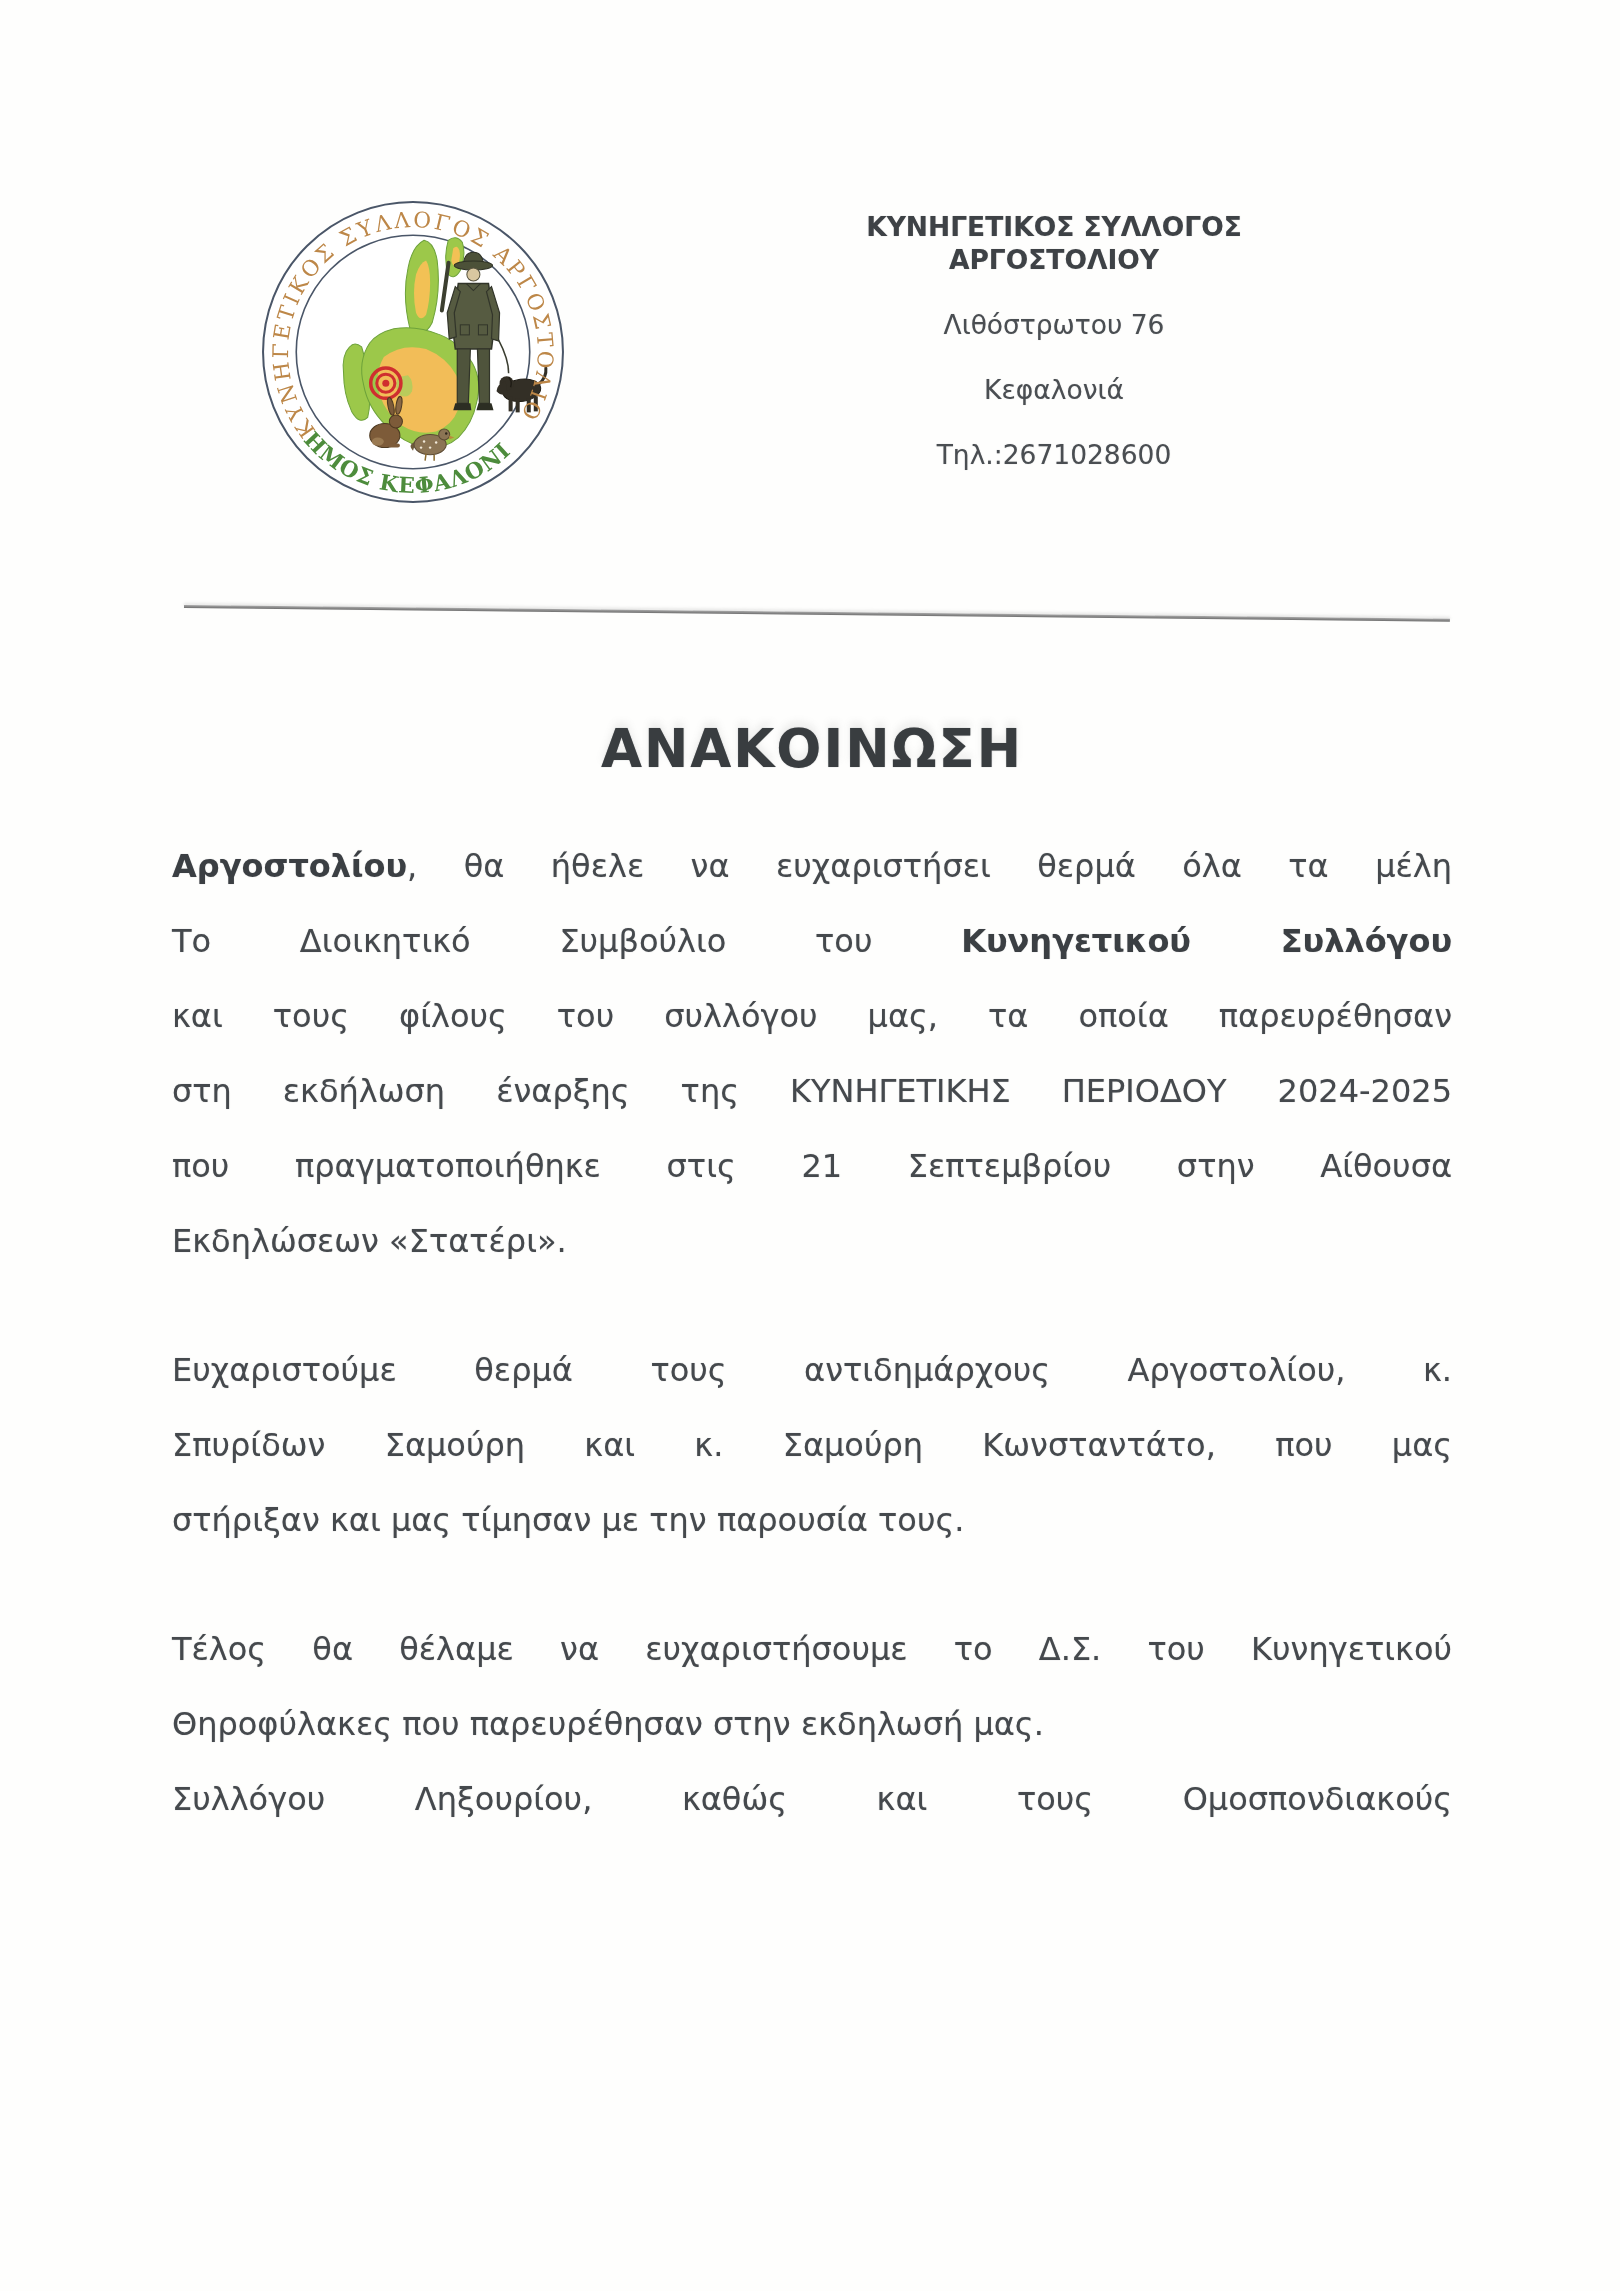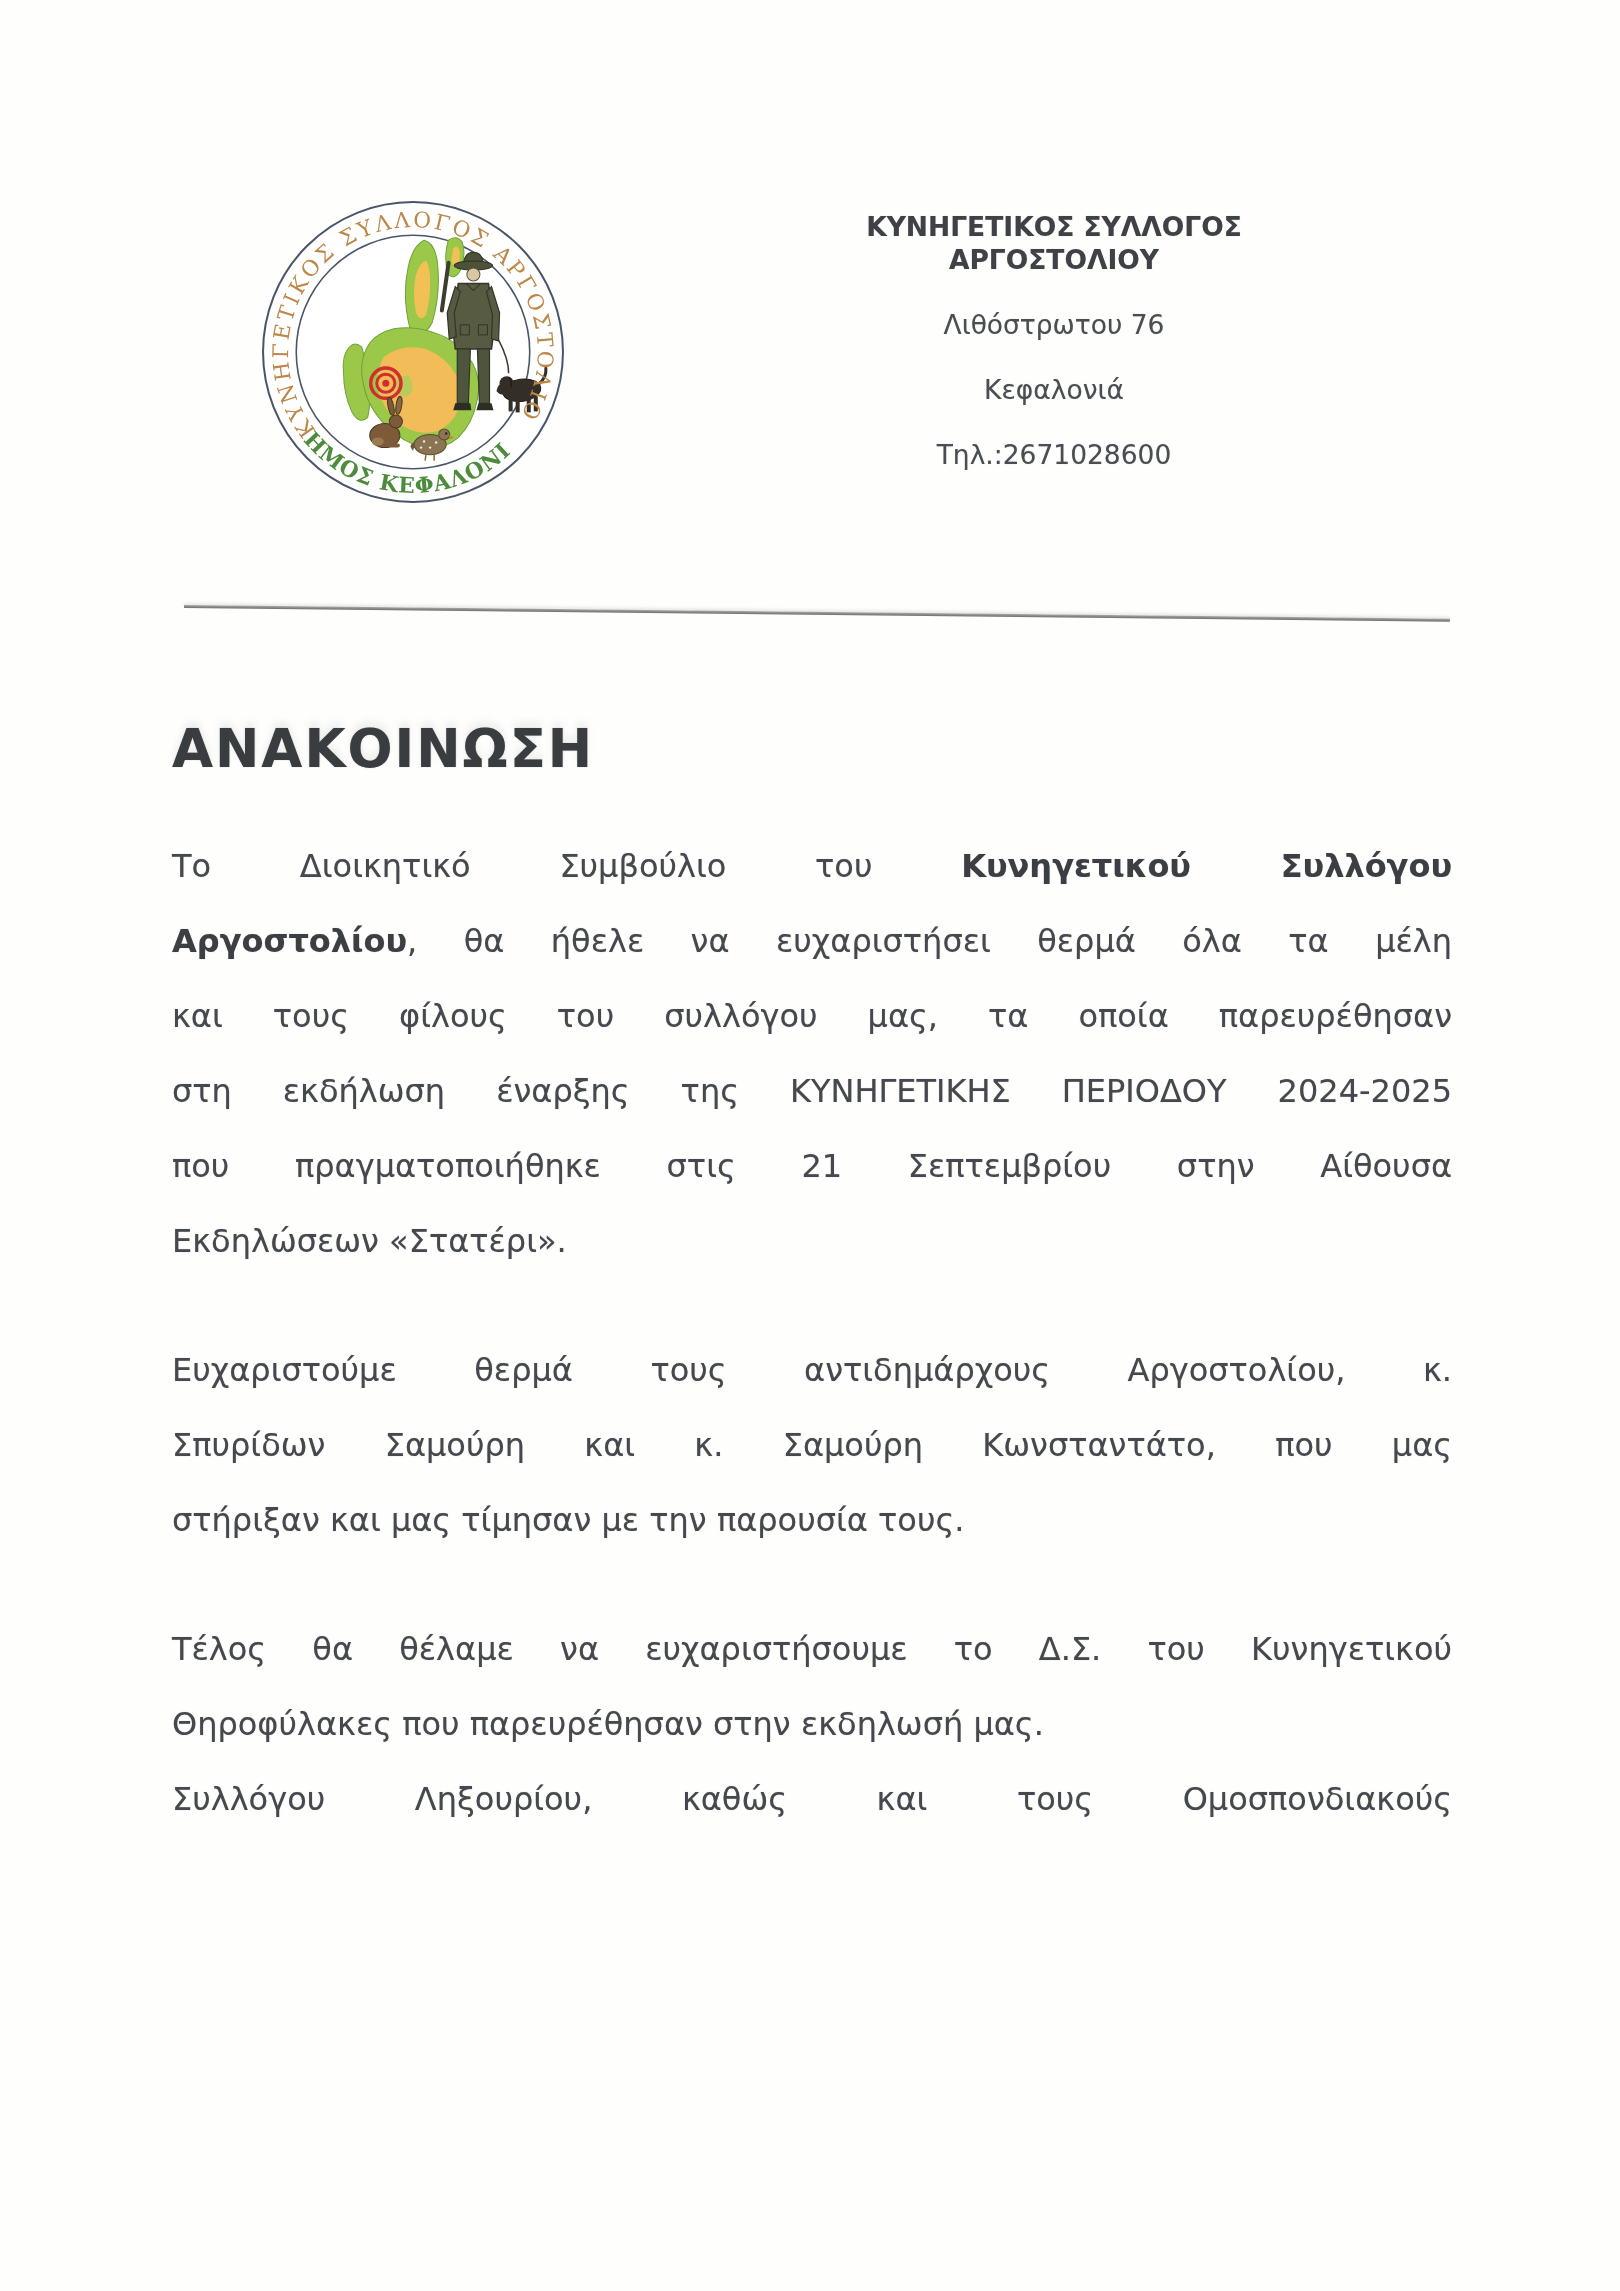--- a/index.html
+++ b/index.html
@@ -26,21 +26,21 @@
   
   .divider{
     position:absolute;left:184px;top:605px;width:1266px;height:2.5px;
     background:linear-gradient(to bottom,#a8a8a8,#6f6f6f);
     transform:rotate(0.62deg);transform-origin:0 0;
     box-shadow:0 -2px 2.9px rgba(120,120,120,.18);
   }
   
   .doc-title{
     position:absolute;left:172px;top:718px;width:1280px;
-    font-size:53px;font-weight:bold;letter-spacing:2px;
+    text-align:center;font-size:53px;font-weight:bold;letter-spacing:2px;
     color:#393d40;text-shadow:0 0 1px rgba(57,61,64,.5), 0 -5.9px 7.8px rgba(120,120,120,.12);
   }
   
   .body-text{
     position:absolute;left:172px;top:829px;width:1280px;
     color:#45494d;font-size:32px;
     text-shadow:0 0 1px rgba(69,73,77,.4);
   }
   .para{margin:0 0 54px 0;}
   .body-line{
@@ -150,22 +150,22 @@
     <div class="org-line">Κεφαλονιά</div>
     <div class="org-line">Τηλ.:2671028600</div>
   </div>
 
   <div class="divider"></div>
 
   <div class="doc-title">ΑΝΑΚΟΙΝΩΣΗ</div>
 
   <div class="body-text">
       <div class="para">
+        <div class="body-line"><span class="b">Αργοστολίου</span><span class="">, θα ήθελε να ευχαριστήσει θερμά όλα τα μέλη</span></div>
         <div class="body-line"><span class="">Το Διοικητικό Συμβούλιο του </span><span class="b">Κυνηγετικού Συλλόγου</span></div>
-        <div class="body-line"><span class="b">Αργοστολίου</span><span class="">, θα ήθελε να ευχαριστήσει θερμά όλα τα μέλη</span></div>
         <div class="body-line"><span class="">και τους φίλους του συλλόγου μας, τα οποία παρευρέθησαν</span></div>
         <div class="body-line"><span class="">στη εκδήλωση έναρξης της ΚΥΝΗΓΕΤΙΚΗΣ ΠΕΡΙΟΔΟΥ 2024-2025</span></div>
         <div class="body-line"><span class="">που πραγματοποιήθηκε στις 21 Σεπτεμβρίου στην Αίθουσα</span></div>
         <div class="body-line lastline"><span class="">Εκδηλώσεων «Στατέρι».</span></div>
       </div>
       <div class="para">
         <div class="body-line"><span class="">Ευχαριστούμε θερμά τους αντιδημάρχους Αργοστολίου, κ.</span></div>
         <div class="body-line"><span class="">Σπυρίδων Σαμούρη και κ. Σαμούρη Κωνσταντάτο, που μας</span></div>
         <div class="body-line lastline"><span class="">στήριξαν και μας τίμησαν με την παρουσία τους.</span></div>
       </div>

